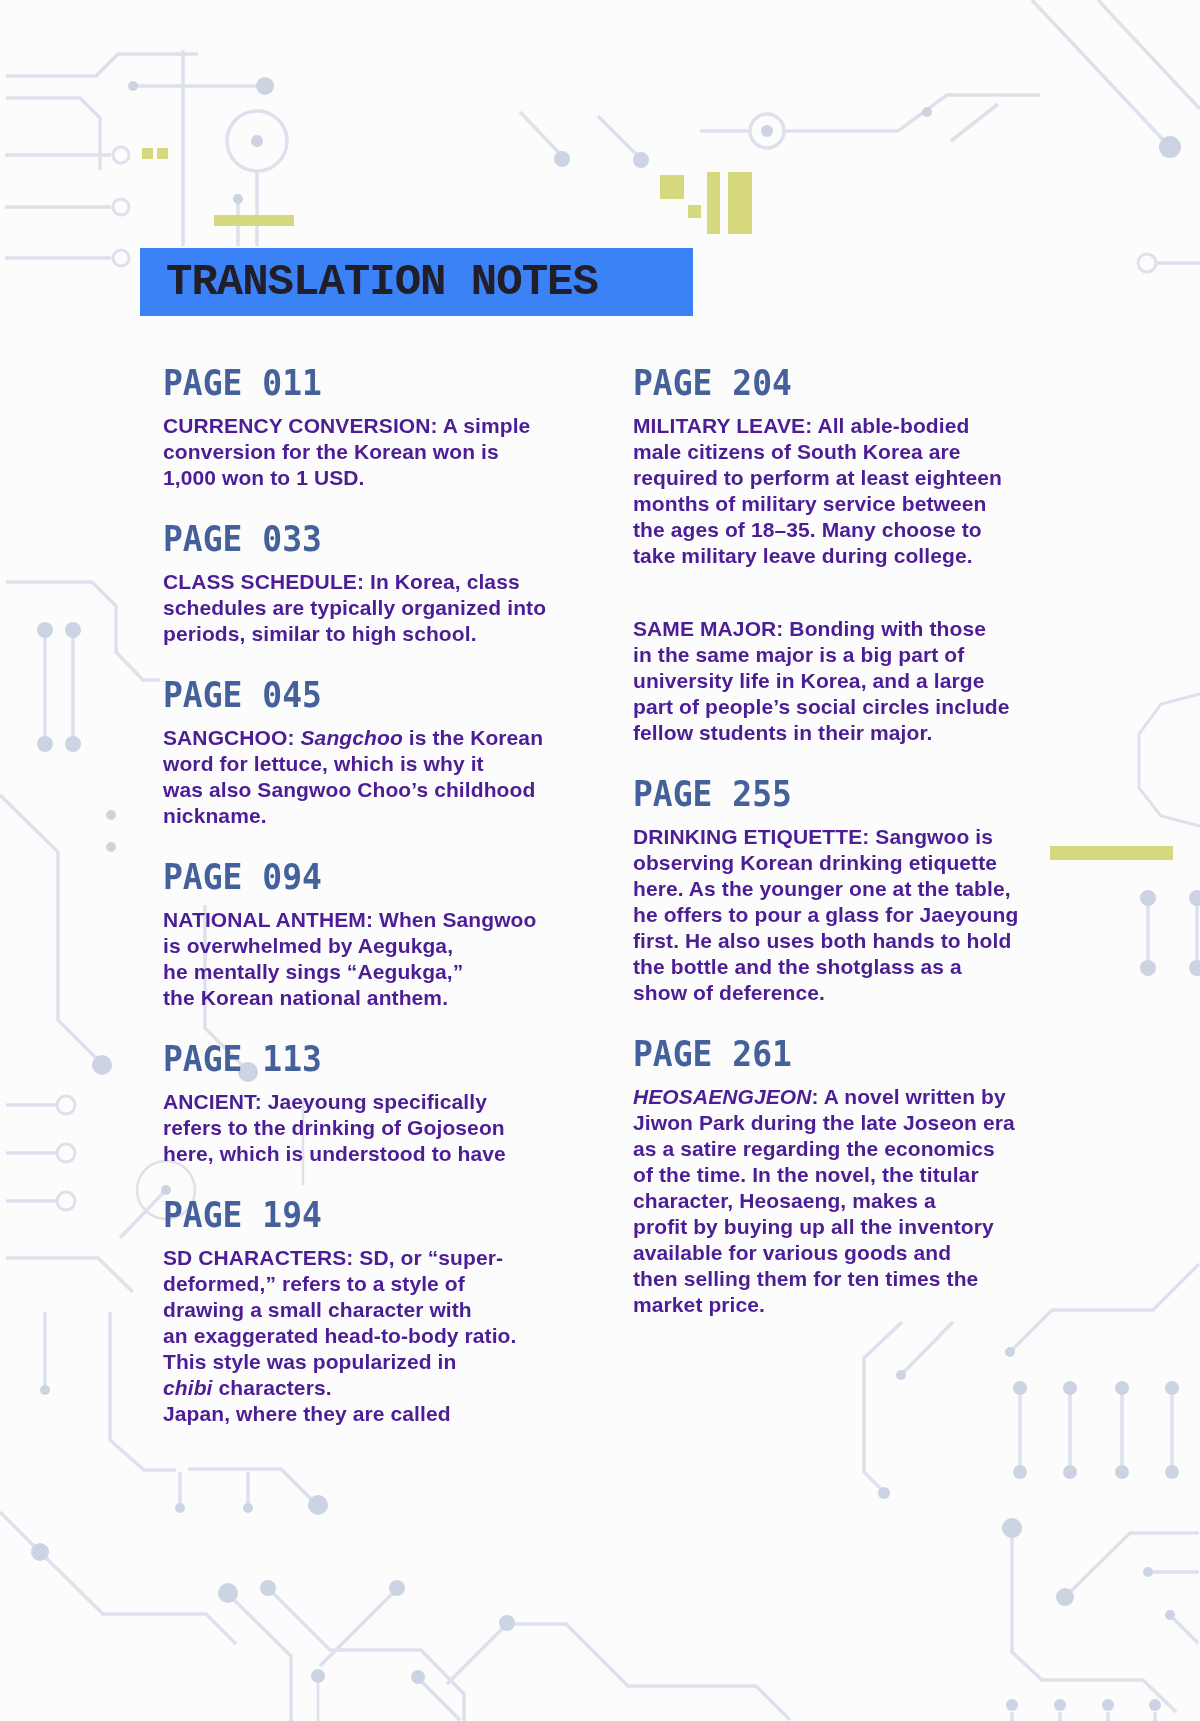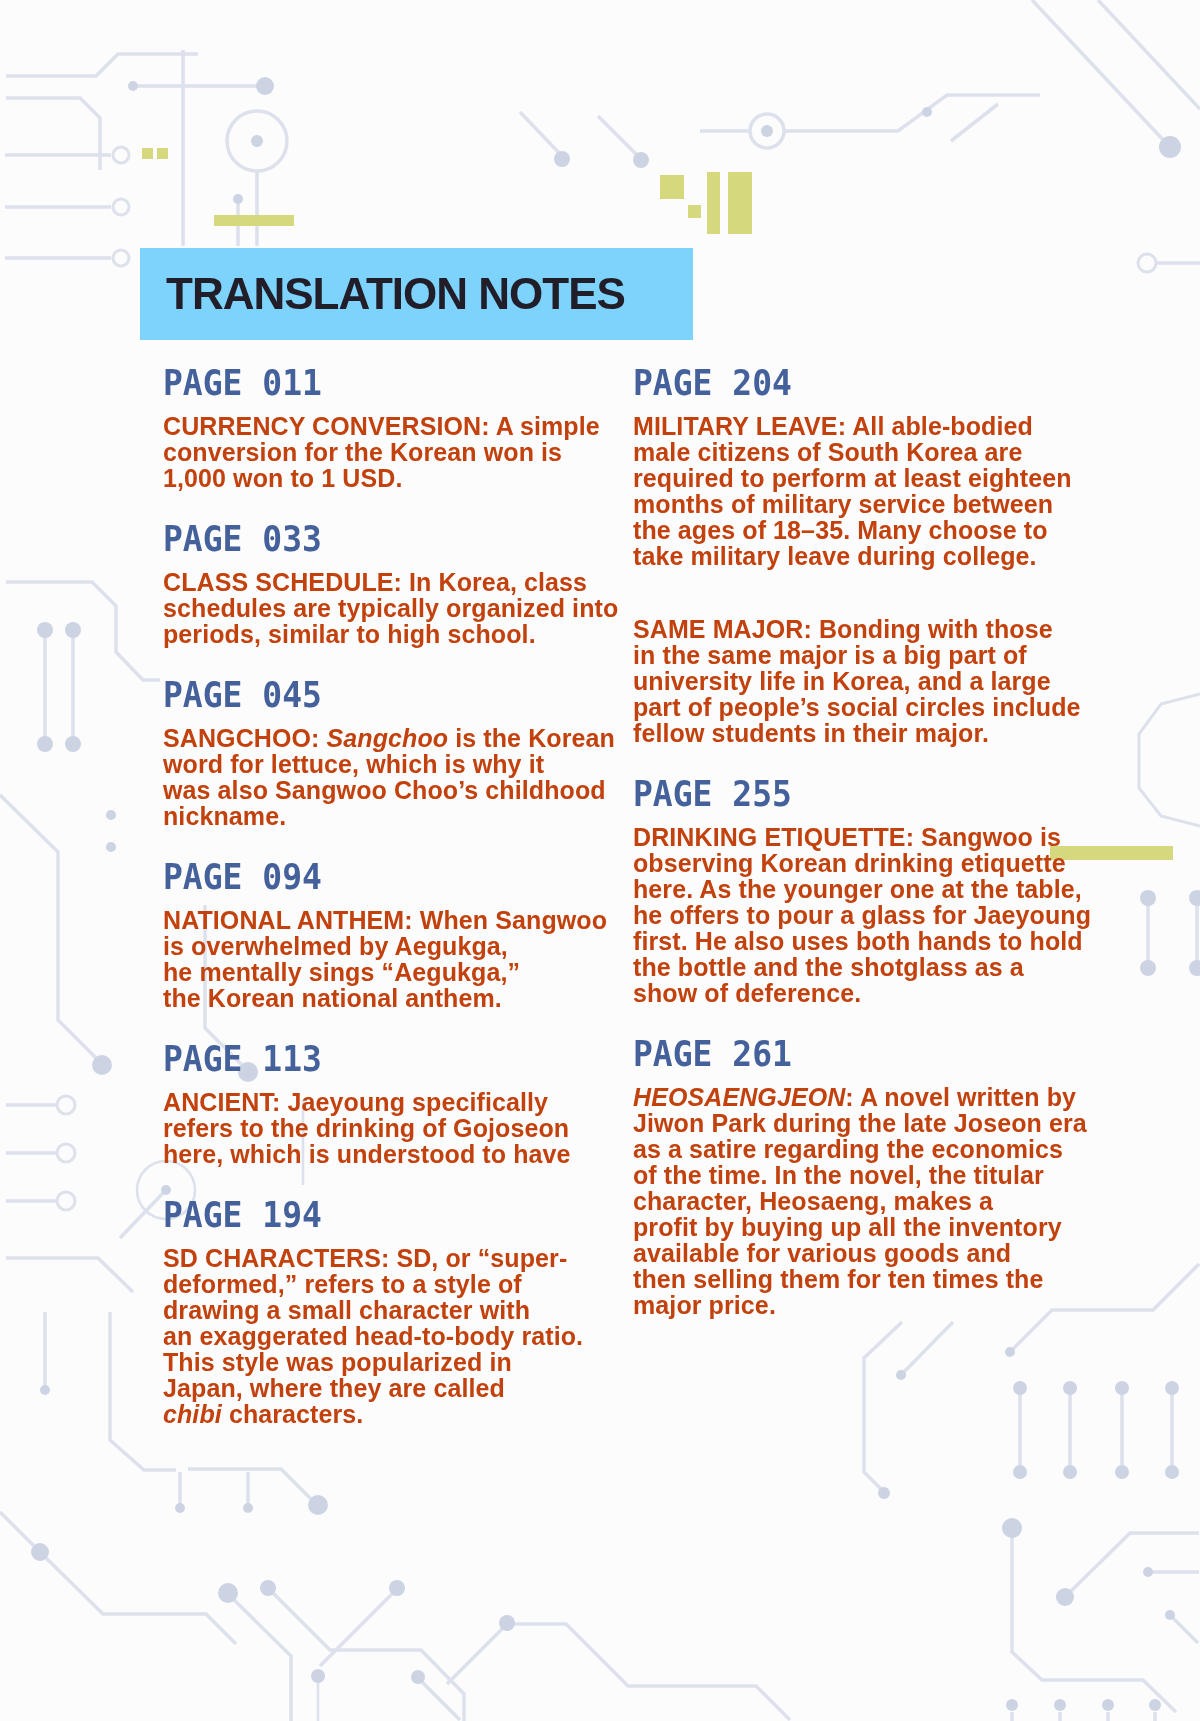--- a/index.html
+++ b/index.html
@@ -12,42 +12,42 @@
   .accent{position:absolute;background:#d5d87c;}
   .accent-sq1{left:142px;top:148px;width:11px;height:11px;}
   .accent-sq2{left:157px;top:148px;width:11px;height:11px;}
   .accent-bar-top{left:214px;top:215px;width:80px;height:11px;}
   .accent-grp-sq{left:660px;top:175px;width:24px;height:24px;}
   .accent-grp-sq-sm{left:688px;top:205px;width:13px;height:13px;}
   .accent-grp-bar1{left:707px;top:172px;width:13px;height:62px;}
   .accent-grp-bar2{left:728px;top:172px;width:24px;height:62px;}
   .accent-bar-right{left:1050px;top:846px;width:123px;height:14px;}
   .banner{
-    position:absolute;left:140px;top:248px;width:553px;height:92px;
-    background:#7dd3fc;display:flex;align-items:center;
+    position:absolute;left:140px;top:248px;width:553px;height:68px;
+    background:#3b82f6;display:flex;align-items:center;font-family:Liberation Mono, monospace;
   }
   .banner-title{
     padding-left:26px;font-size:44px;font-weight:bold;letter-spacing:-1px;
     color:#211d29;white-space:nowrap;
   }
   .notes-col{position:absolute;top:365px;width:445px;}
   .col-left{left:163px;}
   .col-right{left:633px;}
   .page-heading{
     font-family:"DejaVu Sans Mono", monospace;
     font-weight:bold;font-size:33px;line-height:36px;
     color:#44619b;letter-spacing:0px;
     margin:-17px 0 12px 0;
     transform:scaleY(1.08);transform-origin:left center;
     white-space:nowrap;
   }
   .page-heading:first-child{margin-top:0;}
   .note-para{margin:0 0 47px 0;}
   .note-line{
-    font-size:25px;line-height:26px;font-weight:bold;color:#c2410c;
+    font-size:21px;line-height:26px;font-weight:bold;color:#4c1d95;
     white-space:nowrap;letter-spacing:0.1px;
   }
   .it{font-style:italic;}
 </style>
 </head>
 <body>
 
 <svg class="circuit-layer" viewBox="0 0 1200 1721" xmlns="http://www.w3.org/2000/svg" aria-hidden="true">
   <g stroke="#dde1ec" stroke-width="3.5" fill="none">
 
@@ -229,22 +229,22 @@
       <div class="note-line"><span>refers to the drinking of Gojoseon</span></div>
       <div class="note-line"><span>here, which is understood to have</span></div>
     </div>
     <div class="page-heading">PAGE 194</div>
     <div class="note-para">
       <div class="note-line"><span>SD CHARACTERS: SD, or “super-</span></div>
       <div class="note-line"><span>deformed,” refers to a style of</span></div>
       <div class="note-line"><span>drawing a small character with</span></div>
       <div class="note-line"><span>an exaggerated head-to-body ratio.</span></div>
       <div class="note-line"><span>This style was popularized in</span></div>
+      <div class="note-line"><span class="it">chibi</span><span> characters.</span></div>
       <div class="note-line"><span>Japan, where they are called</span></div>
-      <div class="note-line"><span class="it">chibi</span><span> characters.</span></div>
     </div>
   </div>
 <div class="notes-col col-right">
     <div class="page-heading">PAGE 204</div>
     <div class="note-para">
       <div class="note-line"><span>MILITARY LEAVE: All able-bodied</span></div>
       <div class="note-line"><span>male citizens of South Korea are</span></div>
       <div class="note-line"><span>required to perform at least eighteen</span></div>
       <div class="note-line"><span>months of military service between</span></div>
       <div class="note-line"><span>the ages of 18–35. Many choose to</span></div>
@@ -270,15 +270,15 @@
     <div class="page-heading">PAGE 261</div>
     <div class="note-para">
       <div class="note-line"><span class="it">HEOSAENGJEON</span><span>: A novel written by</span></div>
       <div class="note-line"><span>Jiwon Park during the late Joseon era</span></div>
       <div class="note-line"><span>as a satire regarding the economics</span></div>
       <div class="note-line"><span>of the time. In the novel, the titular</span></div>
       <div class="note-line"><span>character, Heosaeng, makes a</span></div>
       <div class="note-line"><span>profit by buying up all the inventory</span></div>
       <div class="note-line"><span>available for various goods and</span></div>
       <div class="note-line"><span>then selling them for ten times the</span></div>
-      <div class="note-line"><span>major price.</span></div>
+      <div class="note-line"><span>market price.</span></div>
     </div>
   </div>
 
 </body></html>

